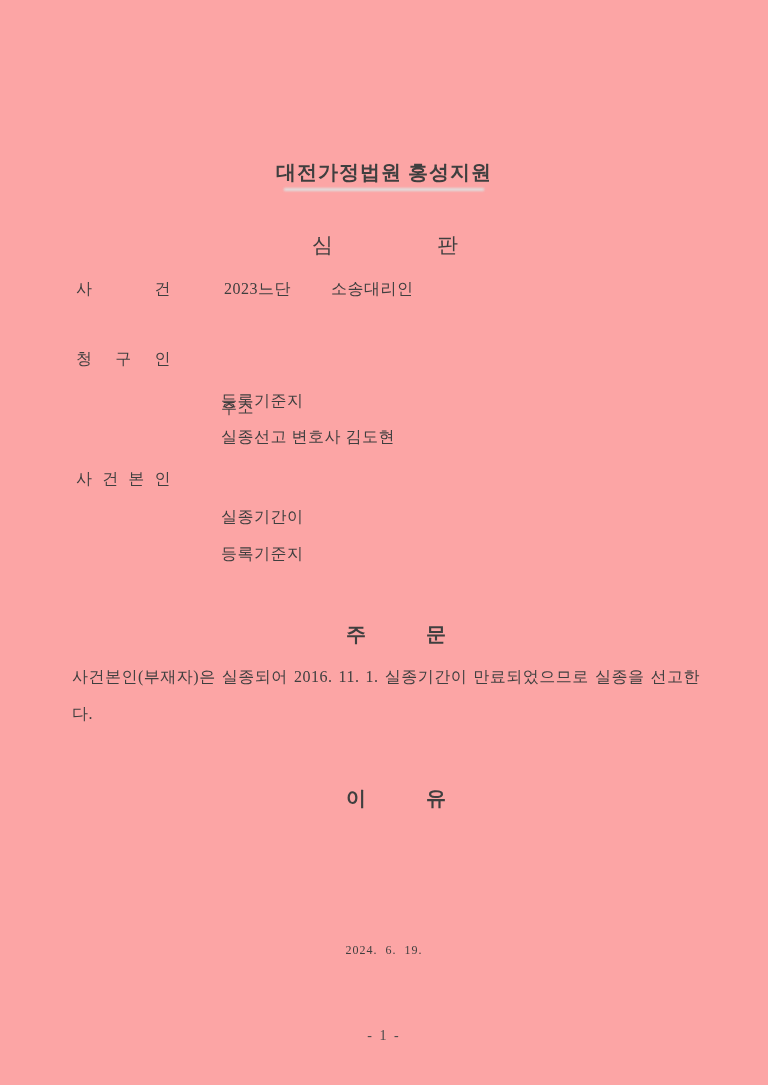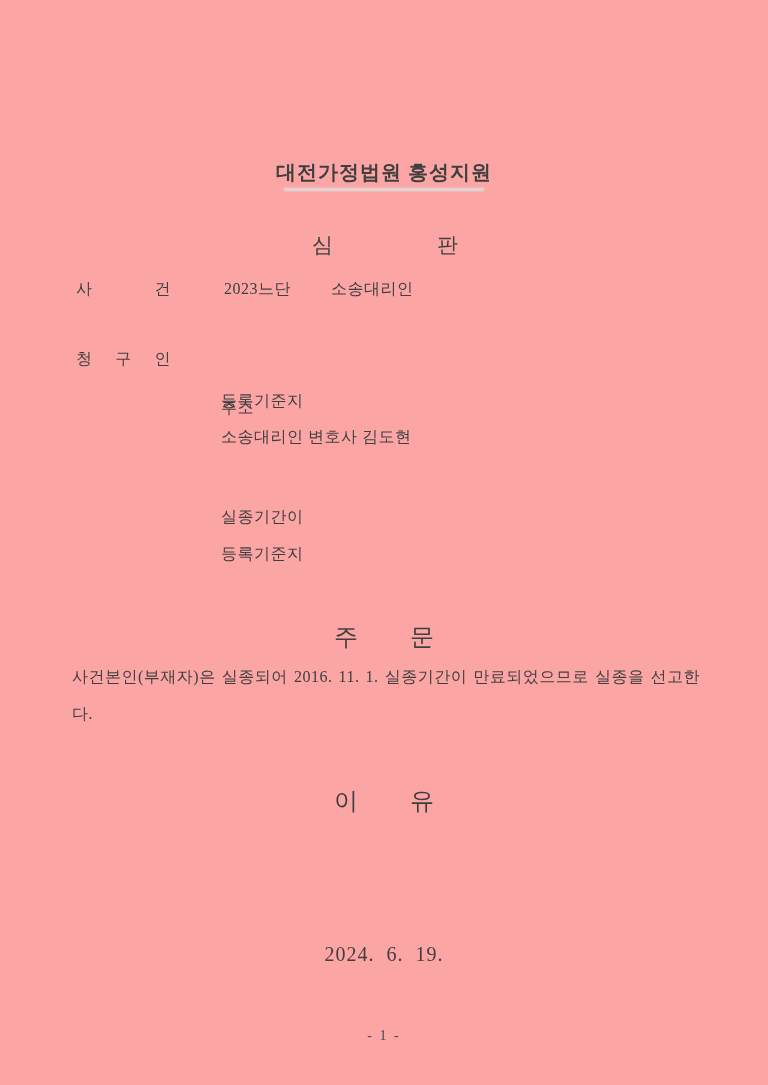--- a/index.html
+++ b/index.html
@@ -62,23 +62,23 @@
     font-size: 16px;
     letter-spacing: 0.5px;
   }
   .field-address       { top: 354px; margin-top: 44px; }
   .field-registry1     { top: 391px; }
   .field-attorney      { top: 427px; }
   .field-last-address  { top: 507px; }
   .field-registry2     { top: 544px; }
 
   .section-heading {
-    left: 334px; width: 100px;
-    font-size: 24px;
-    font-weight: normal;
+    left: 346px; width: 100px;
+    font-size: 20px;
+    font-weight: bold;
     text-align: justify;
     text-align-last: justify;
   }
   .order-heading   { top: 621px; }
   .reasons-heading { top: 785px; }
 
   .body-text {
     left: 72px; width: 628px;
     font-size: 16px;
     line-height: 37px;
@@ -87,21 +87,21 @@
   .order-body   { top: 658px; }
   .reasons-body { top: 818px; }
   .line-fill {
     text-align: justify;
     text-align-last: justify;
   }
 
   .decision-date {
     top: 943px; left: 0; width: 768px;
     text-align: center;
-    font-size: 20px;
+    font-size: 12px;
     letter-spacing: 1px;
     white-space: pre;
   }
   .page-number {
     top: 1028px; left: 0; width: 768px;
     text-align: center;
     font-size: 14px;
     color: #4a4a4a;
     letter-spacing: 2px;
   }
@@ -124,22 +124,25 @@
   </div>
 
   <div class="abs row row-claimant">
     <span class="party-label">청 구 인</span>
   </div>
 
   <div class="abs field field-address">주소</div>
 
   <div class="abs field field-registry1">등록기준지</div>
 
-  <div class="abs field field-attorney">소송대리인 변호사 김도현</div>
+  <div class="abs field field-attorney">실종선고 변호사 김도현</div>
 
+  <div class="abs row row-subject">
+    <span class="party-label">사 건 본 인</span>
+  </div>
 
   <div class="abs field field-last-address">실종기간이</div>
 
   <div class="abs field field-registry2">등록기준지</div>
 
   <div class="abs section-heading order-heading">주 문</div>
 
   <div class="abs body-text order-body">
     <div class="line-fill">사건본인(부재자)은 실종되어 2016. 11. 1. 실종기간이 만료되었으므로 실종을 선고한</div>
     <div>다.</div>

